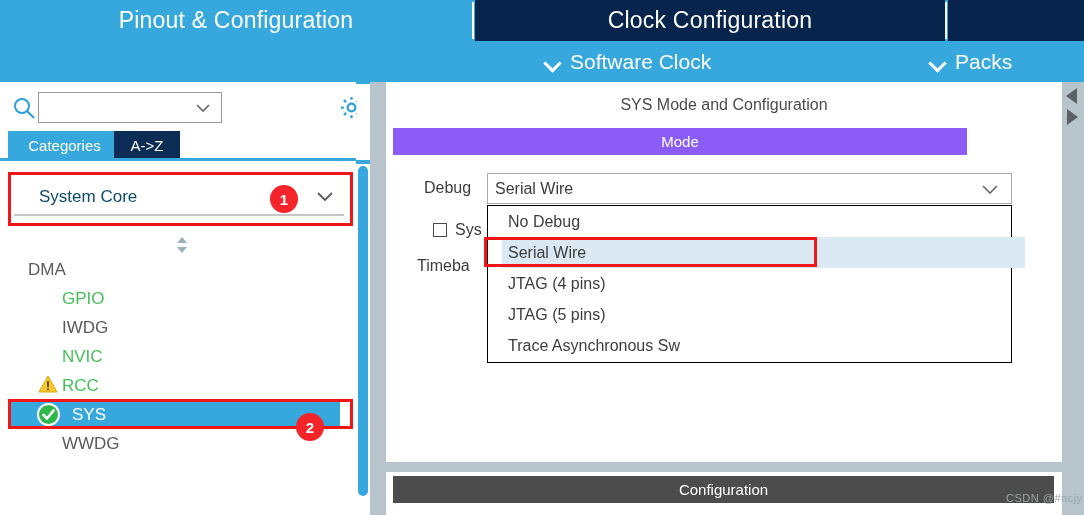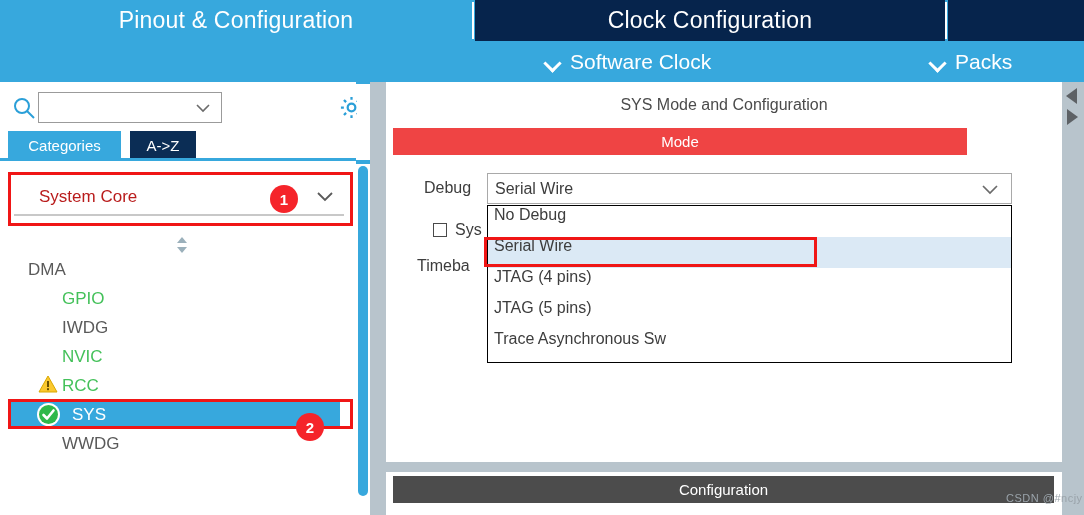--- a/index.html
+++ b/index.html
@@ -83,38 +83,38 @@
   }
 
   
   #cat-tabs{ position:absolute; left:0; top:131px; width:356px; height:30px; }
   .cattab{
     position:absolute; top:0; height:29px;
     display:flex; align-items:center; justify-content:center;
     font-size:15px; color:#ffffff; white-space:nowrap;
   }
   #tab-categories{ left:8px; width:113px; background:#37a8dd; }
-  #tab-a-z{ left:130px; width:66px; background:#0b2d55; }
+  #tab-a-z{ left:114px; width:66px; background:#0b2d55; }
   #cat-tabs-underline{
     position:absolute; left:0; top:158px; width:356px; height:3px;
     background:#37a8dd;
   }
 
   
   #cat-select-wrap{
     position:absolute; left:14px; top:178px; width:330px; height:42px;
   }
   #cat-select{
     position:absolute; left:0; top:0; width:330px; height:38px;
     background:#ffffff; border:none;
     border-bottom:2px solid #c8c8c8;
   }
   #cat-select-label{
     position:absolute; left:25px; top:9px;
-    font-size:17px; color:#b91c1c;
+    font-size:17px; color:#0c4a6e;
   }
   #cat-select-caret{
     position:absolute; right:10px; top:12px; width:18px; height:14px;
   }
   #red-box-1{
     position:absolute; left:8px; top:172px; width:345px; height:54px;
     border:3px solid #f01616; pointer-events:none;
   }
   .badge{
     position:absolute; width:28px; height:28px; border-radius:50%;
@@ -189,21 +189,21 @@
     position:absolute; left:386px; top:82px; width:676px; height:433px;
     background:#ffffff;
   }
   #sys-title{
     position:absolute; left:386px; top:86px; width:676px; height:38px;
     display:flex; align-items:center; justify-content:center;
     font-size:16px; color:#4b4b4b;
   }
   #mode-header{
     position:absolute; left:393px; top:128px; width:574px; height:27px;
-    background:#ef4444; color:#ffffff;
+    background:#8b5cf6; color:#ffffff;
     display:flex; align-items:center; justify-content:center;
     font-size:15px;
   }
 
   #debug-label{
     position:absolute; left:424px; top:179px;
     font-size:16px; color:#3d3d3d;
   }
   #debug-combo{
     position:absolute; left:487px; top:173px; width:525px; height:31px;
@@ -230,22 +230,22 @@
     font-size:16px; color:#3d3d3d;
   }
 
   
   #debug-dropdown{
     position:absolute; left:487px; top:205px; width:525px; height:158px;
     background:#ffffff; border:1px solid #000000;
     z-index:20;
   }
   .dd-option{
-    position:absolute; left:0; width:523px; height:31px;
-    display:flex; padding-left:6px;
+    position:absolute; left:14px; width:523px; height:31px;
+    display:flex; align-items:center; padding-left:6px;
     font-size:16px; color:#3d3d3d;
   }
   #dd-no-debug{ top:0; }
   #dd-serial-wire{ top:31px; background:#dbe9f5; }
   #dd-jtag4{ top:62px; }
   #dd-jtag5{ top:93px; }
   #dd-trace{ top:124px; }
   #red-box-3{
     position:absolute; left:484px; top:237px; width:333px; height:30px;
     border:3px solid #f01616; z-index:30; pointer-events:none;

